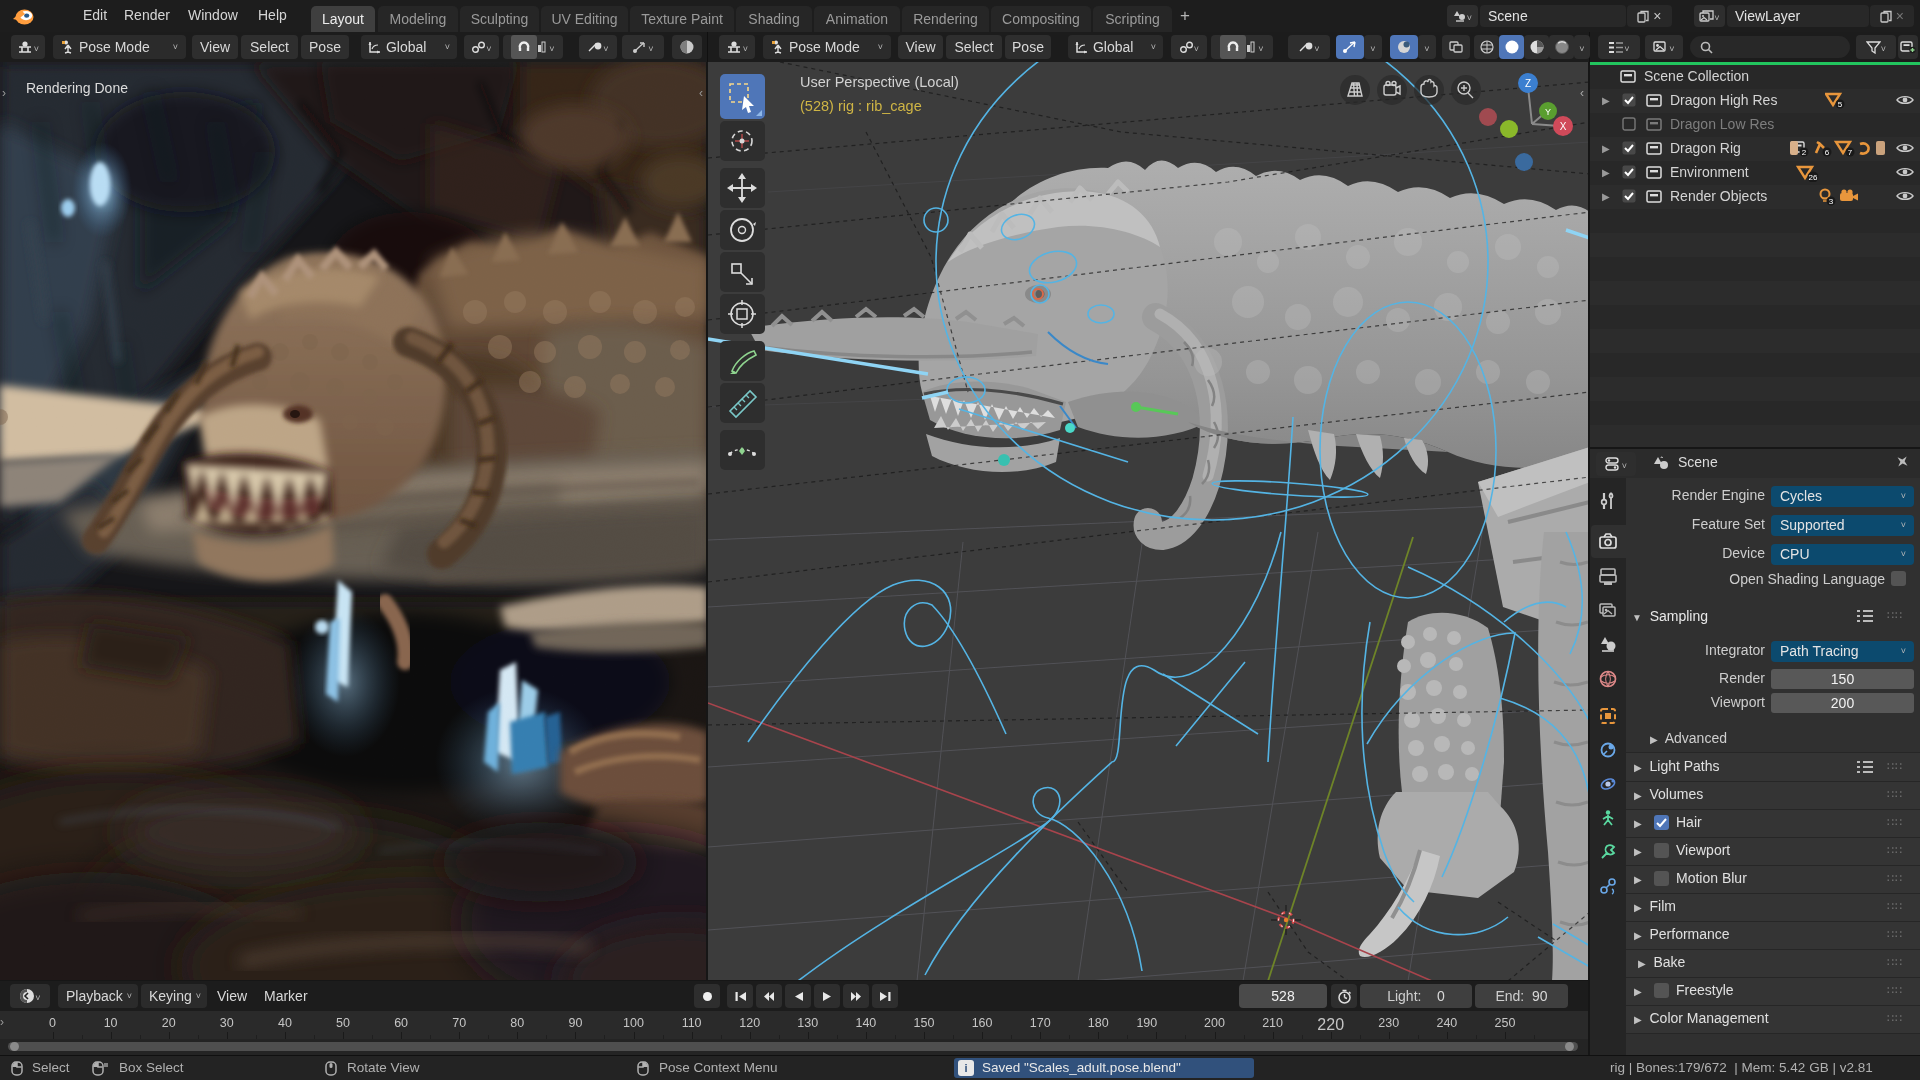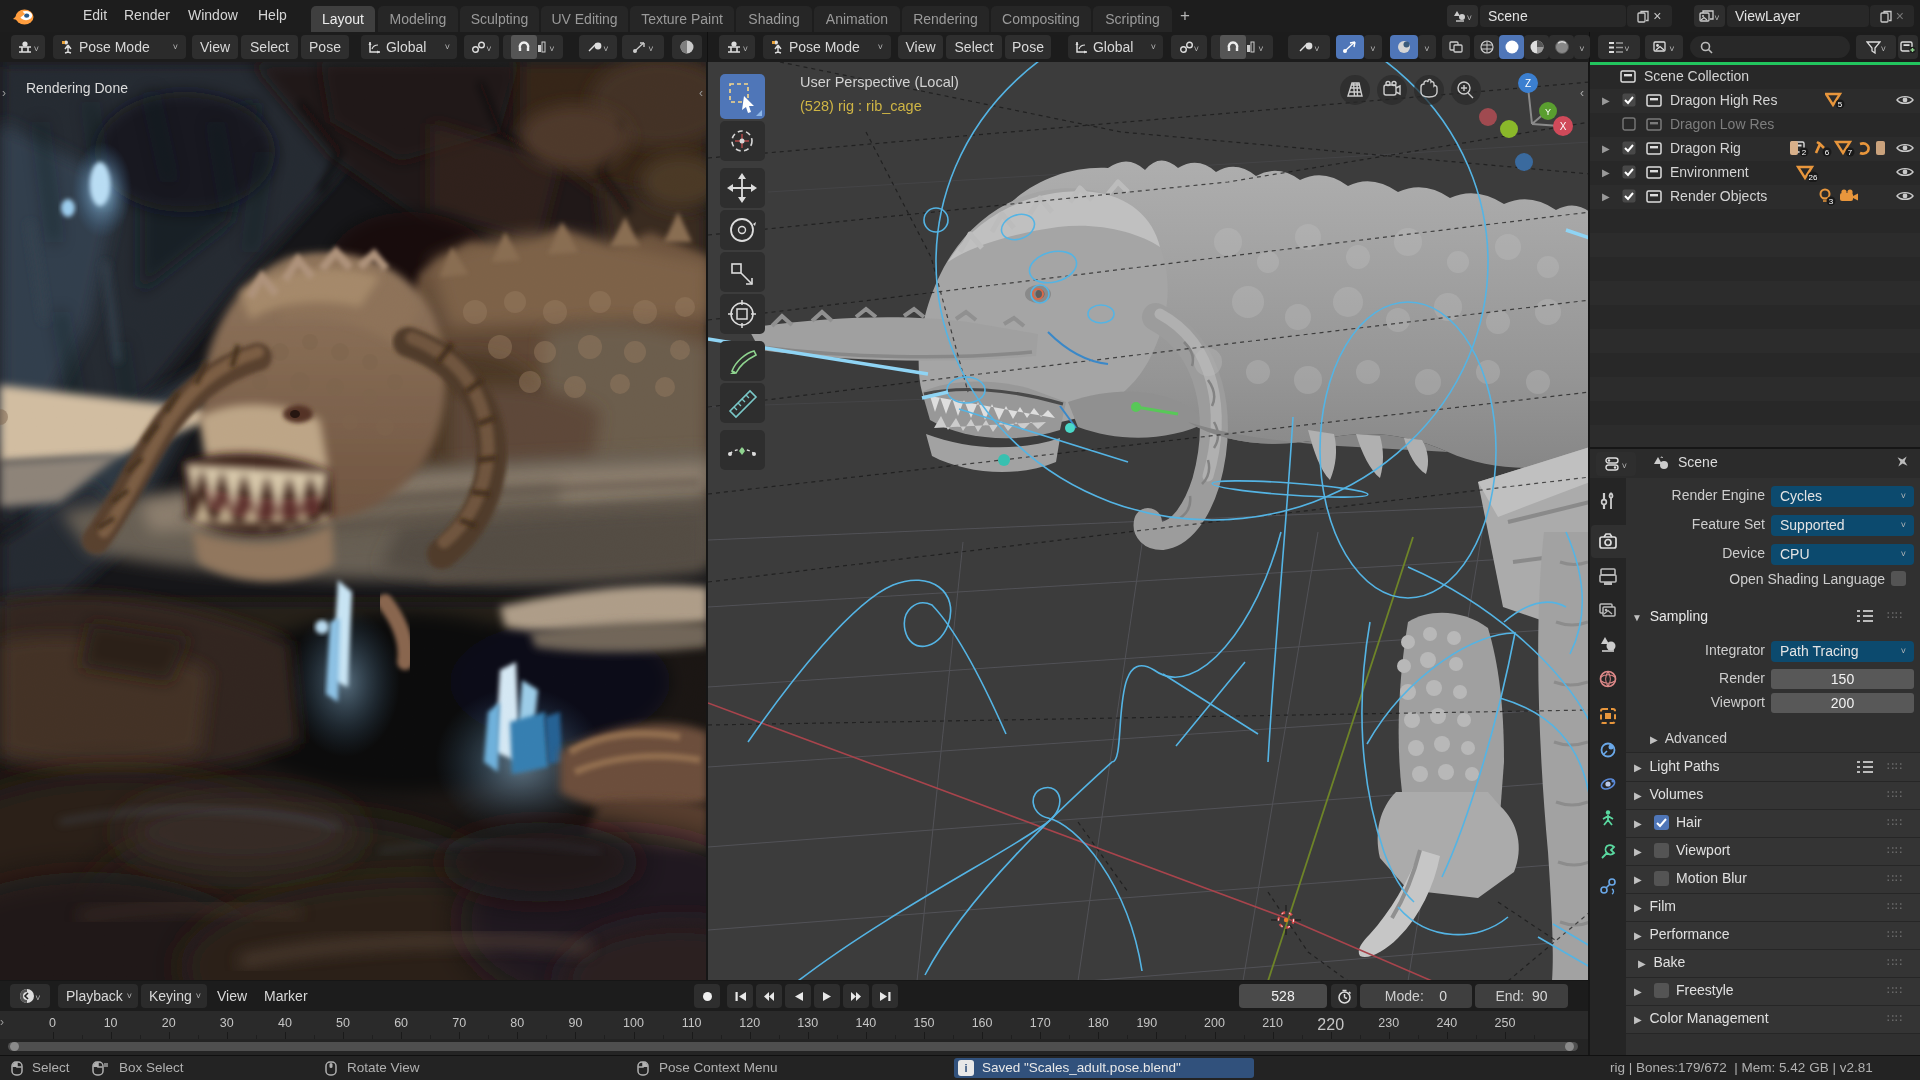--- a/index.html
+++ b/index.html
@@ -955,21 +955,21 @@
       </svg></div>
  <div class="btn" style="left:872px; top:3px; width:26px;"><svg width="13" height="11" viewBox="0 0 13 11" style="vertical-align:-1px;">
         <rect x="9.3" y="1" width="2.2" height="9" fill="#e8e8e8"></rect>
         <path d="M1,1 L8,5.5 L1,10 Z" fill="#e8e8e8"></path>
       </svg></div>
  <div class="btn" style="left:1239px; top:3px; width:88px; background:#4a4a4a; color:#f0f0f0;">528</div>
  <div class="btn" style="left:1331px; top:3px; width:26px;"><svg width="15" height="15" viewBox="0 0 15 15" style="vertical-align:-3px;">
         <circle cx="7.5" cy="8.5" r="5.5" stroke="#ddd" stroke-width="1.5" fill="none"></circle>
         <path d="M7.5,8.5 L7.5,5 M7.5,8.5 L10,9.5 M5.5,1.5 L9.5,1.5 M12,3 L13.5,4.5" stroke="#ddd" stroke-width="1.5" fill="none"></path>
       </svg></div>
- <div class="btn" style="left:1360px; top:3px; width:112px; background:#3f3f3f;"><span style="color:#cfcfcf;">Mode:</span>&nbsp;&nbsp;&nbsp;&nbsp;0</div>
+ <div class="btn" style="left:1360px; top:3px; width:112px; background:#3f3f3f;"><span style="color:#cfcfcf;">Light:</span>&nbsp;&nbsp;&nbsp;&nbsp;0</div>
  <div class="btn" style="left:1475px; top:3px; width:93px; background:#3f3f3f;"><span style="color:#cfcfcf;">End:</span>&nbsp;&nbsp;90</div>
 
  <div class="abs" style="left:0; top:30px; width:1590px; height:28px; background:#2a2a2a;"></div>
  <div class="abs" id="ruler">
       <div class="abs" style="left:32.5px; top:35px; width:40px; text-align:center; color:#c5c5c5; font-size:12.5px;">0</div>
 <div class="abs" style="left:52.5px; top:51px; width:1px; height:7px; background:#1a1a1a;"></div>
 <div class="abs" style="left:81.5px; top:54px; width:1px; height:4px; background:#1f1f1f;"></div>
 <div class="abs" style="left:90.6px; top:35px; width:40px; text-align:center; color:#c5c5c5; font-size:12.5px;">10</div>
 <div class="abs" style="left:110.6px; top:51px; width:1px; height:7px; background:#1a1a1a;"></div>
 <div class="abs" style="left:139.6px; top:54px; width:1px; height:4px; background:#1f1f1f;"></div>

